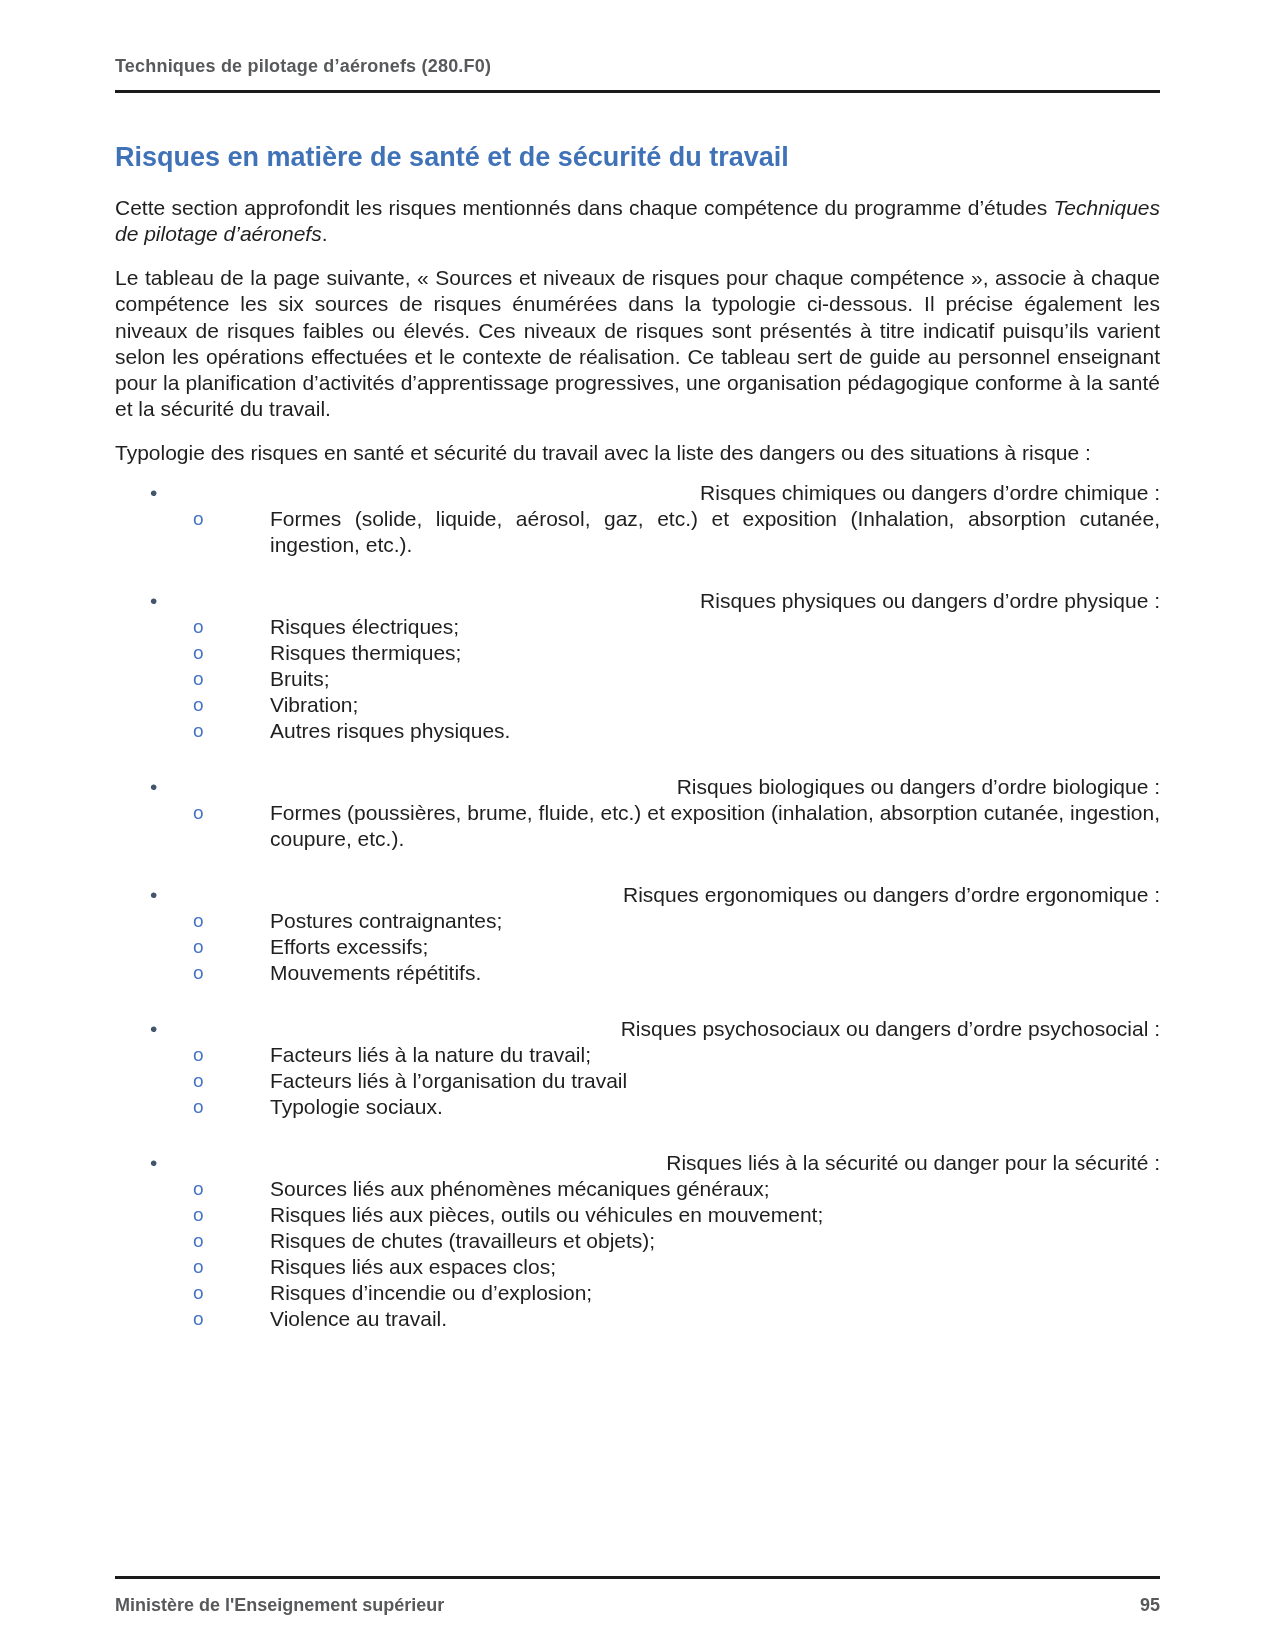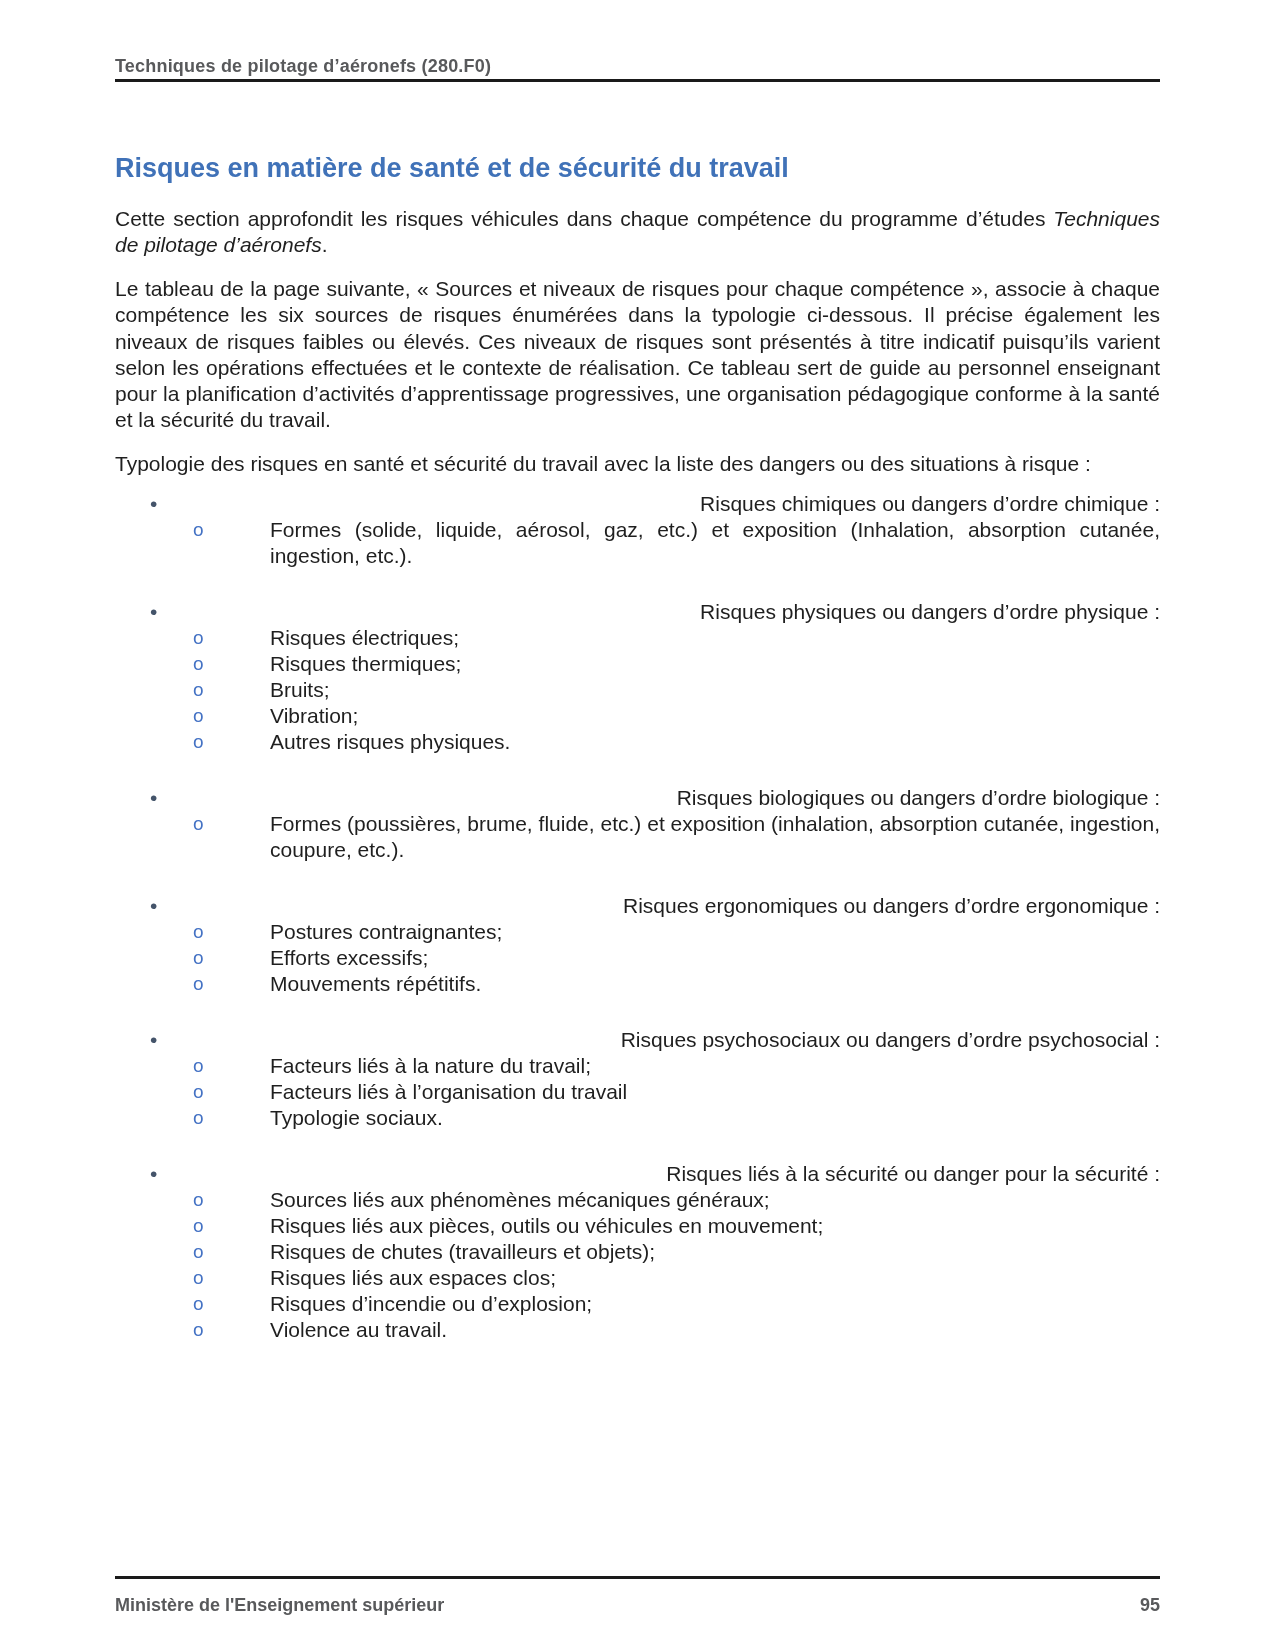--- a/index.html
+++ b/index.html
@@ -16,25 +16,25 @@
     flex-direction: column;
     font-family: "Liberation Sans", sans-serif;
     color: var(--text_color, #1f1f1f);
   }
   
   .doc-header { flex: 0 0 auto; border-bottom: 3px solid var(--rule_color, #1a1a1a); }
   .doc-header .header-text {
     font-size: 18px;
     font-weight: bold;
     color: var(--muted_color, #58595B);
-    padding-bottom: 2px;
+    padding-bottom: 13px;
     letter-spacing: 0.2px;
   }
   
-  .doc-main { flex: 1 1 auto; padding-top: 70px; overflow: hidden; }
+  .doc-main { flex: 1 1 auto; padding-top: 48px; overflow: hidden; }
   h1.section-title {
     font-size: 27px;
     line-height: 1.2;
     font-weight: bold;
     color: var(--title_blue, #4072B8);
     margin-bottom: 22px;
   }
   p.body-text {
     font-size: 21px;
     line-height: 1.24;
@@ -83,21 +83,21 @@
 <div class="page">
 
   <div class="doc-header">
     <div class="header-text">Techniques de pilotage d’aéronefs (280.F0)</div>
   </div>
 
   <div class="doc-main">
 
     <h1 class="section-title">Risques en matière de santé et de sécurité du travail</h1>
 
-    <p class="body-text"><span>Cette section approfondit les risques véhicules dans chaque compétence du programme d’études</span> <span class="italic">Techniques de pilotage d’aéronefs</span><span>.</span></p>
+    <p class="body-text"><span>Cette section approfondit les risques mentionnés dans chaque compétence du programme d’études</span> <span class="italic">Techniques de pilotage d’aéronefs</span><span>.</span></p>
 
     <p class="body-text">Le tableau de la page suivante, « Sources et niveaux de risques pour chaque compétence », associe à chaque compétence les six sources de risques énumérées dans la typologie ci-dessous. Il précise également les niveaux de risques faibles ou élevés. Ces niveaux de risques sont présentés à titre indicatif puisqu’ils varient selon les opérations effectuées et le contexte de réalisation. Ce tableau sert de guide au personnel enseignant pour la planification d’activités d’apprentissage progressives, une organisation pédagogique conforme à la santé et la sécurité du travail.</p>
 
     <p class="body-text typology-intro">Typologie des risques en santé et sécurité du travail avec la liste des dangers ou des situations à risque :</p>
 
     <div class="risk-list">
 
       <div class="risk-group">
         <div class="bullet-row">
           <span class="bullet-marker">•</span>

